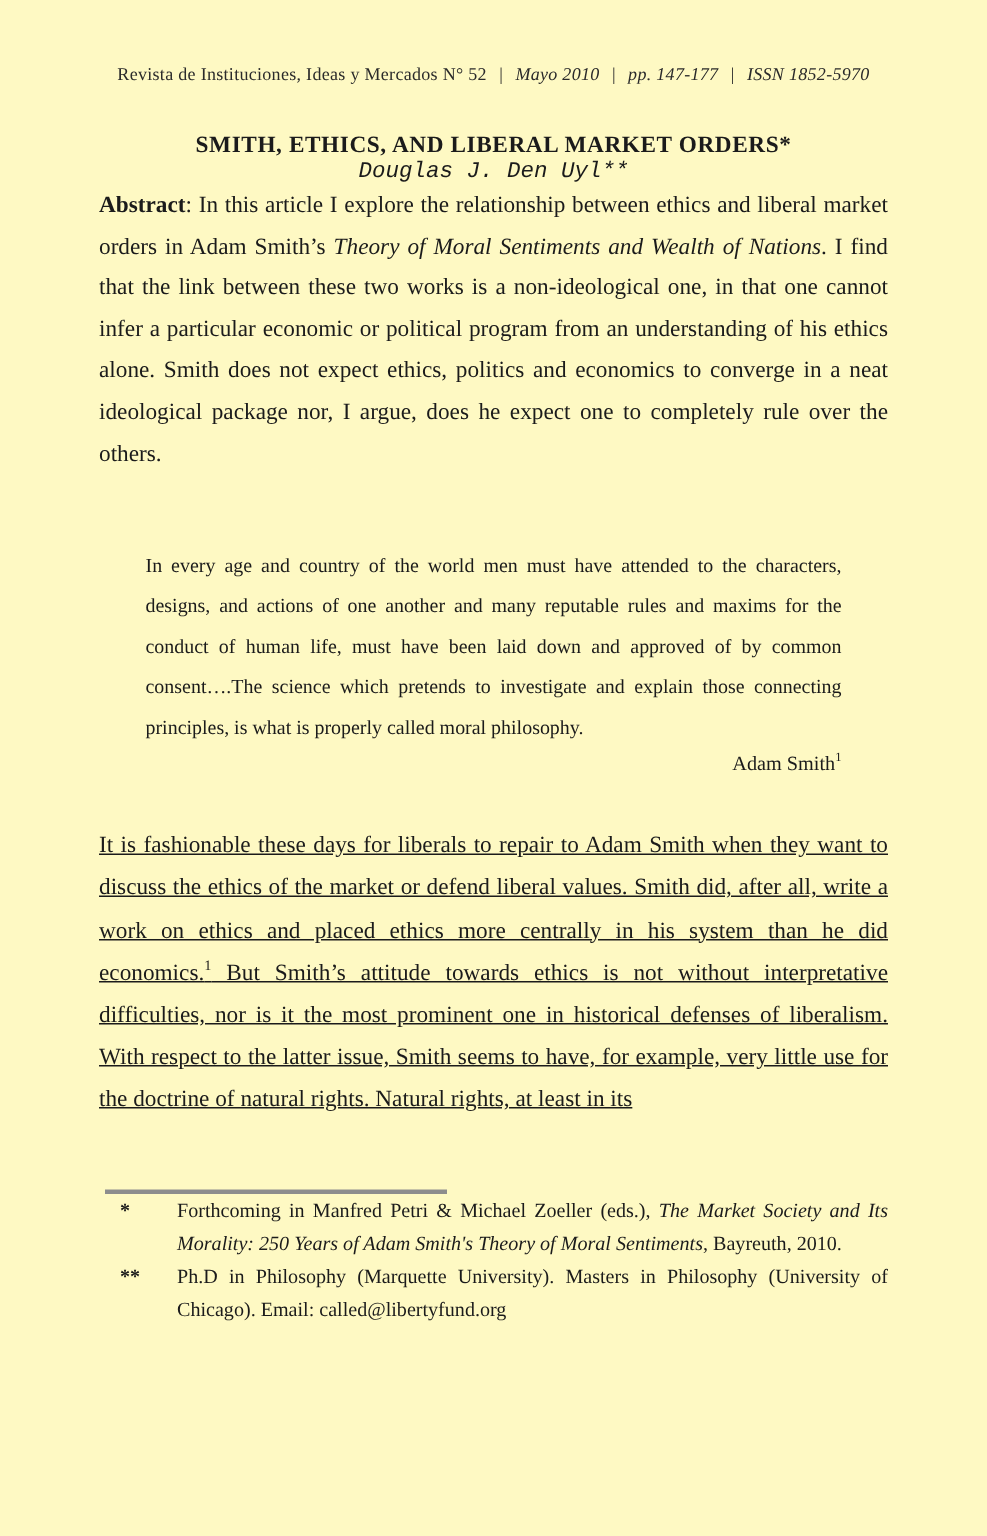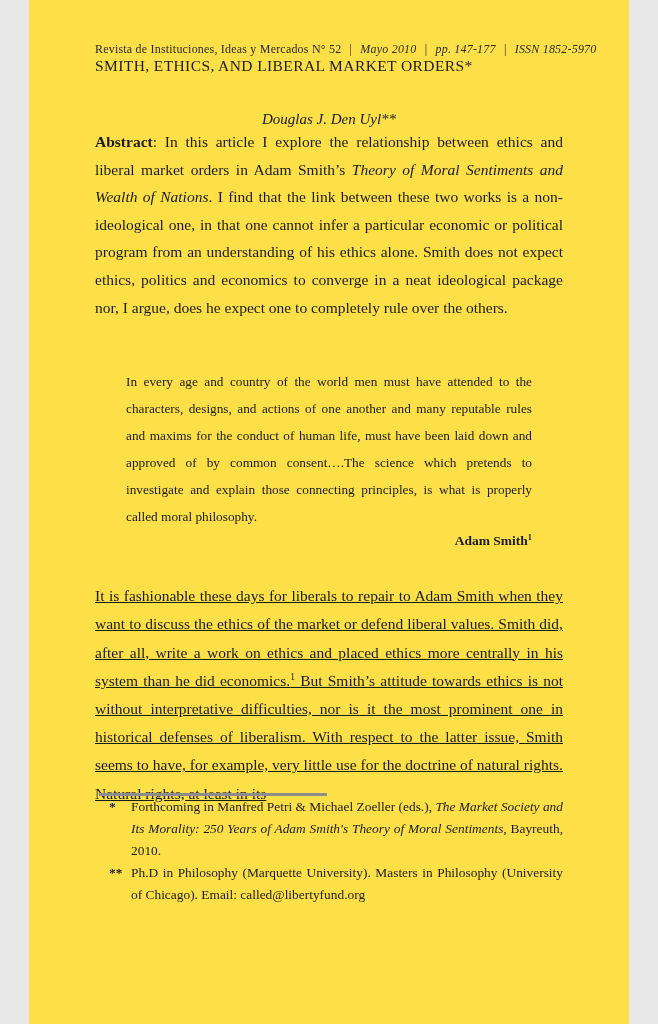--- a/index.html
+++ b/index.html
@@ -1,69 +1,69 @@
 <!DOCTYPE html>
 <html><head>
 <meta charset="utf-8">
 <style>
   * { margin: 0; padding: 0; box-sizing: border-box; }
   html, body { background: #e8e8e8; }
   .page {
     position: relative;
-    width: 600px;
+    width: 658px;
     height: 1024px;
     margin: 0 auto;
-    background: #fde047;
+    background: #fef9c3;
     color: #1b1b1b;
     font-family: "Liberation Serif", "DejaVu Serif", serif;
     overflow: hidden;
   }
   .content {
     padding: 0 66px;
   }
   .journal-line {
     padding-top: 42px;
     text-align: center;
     font-size: 12px;
     color: #2a2a2a;
     letter-spacing: 0.2px;
     white-space: nowrap;
   }
   .journal-line .sep { margin: 0 5px; color: #2a2a2a; }
   .journal-line em { font-style: italic; }
   .article-title {
-    text-align: left;
+    margin-top: 31px;
+    text-align: center;
     font-size: 15.5px;
-    font-weight: normal;
+    font-weight: bold;
     letter-spacing: 0.4px;
   }
   .article-author {
-    margin-top: 36px;
     text-align: center;
     font-size: 15px;
     font-style: italic;
+    font-family: Liberation Mono, monospace;
   }
   .abstract-par {
     font-size: 15.5px;
     line-height: 27.6px;
     text-align: justify;
   }
   .abstract-par strong { font-weight: bold; }
   .abstract-par em, .epigraph em { font-style: italic; }
   .epigraph {
     margin: 47px 31px 0 31px;
     font-size: 13.3px;
     line-height: 27px;
     text-align: justify;
   }
   .epigraph-attribution {
     margin: 3px 31px 0 31px;
     text-align: right;
     font-size: 13.5px;
-    font-weight: bold;
   }
   sup { font-size: 0.62em; vertical-align: super; line-height: 0; }
   .body-par {
     margin-top: 33px;
     font-size: 15.5px;
     line-height: 28.2px;
     text-align: justify;
     text-decoration: underline;
   }
   .footnote-block {
@@ -88,21 +88,21 @@
   .fn:first-of-type { margin-top: 12px; }
   .fn-marker {
     width: 22px;
     flex: 0 0 22px;
     text-align: left;
     padding-left: 14px;
     box-sizing: content-box;
     font-weight: bold;
     white-space: nowrap;
   }
-  .fn-text { flex: 1; }
+  .fn-text { flex: 1; margin-left: 16px; }
   .fn-text em { font-style: italic; }
 </style>
 </head>
 <body>
 
 <div class="page">
   <div class="content">
 
     <div class="journal-line">
       <span>Revista de Instituciones, Ideas y Mercados N° 52</span>

